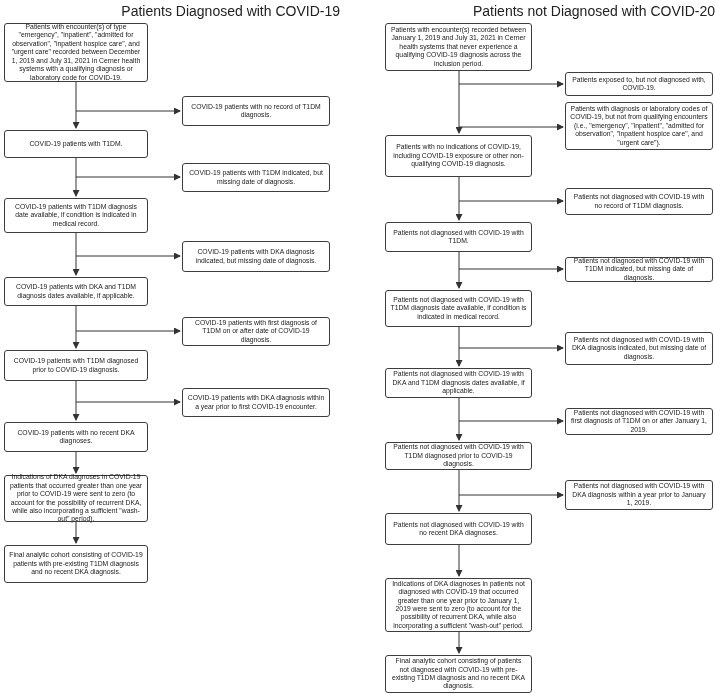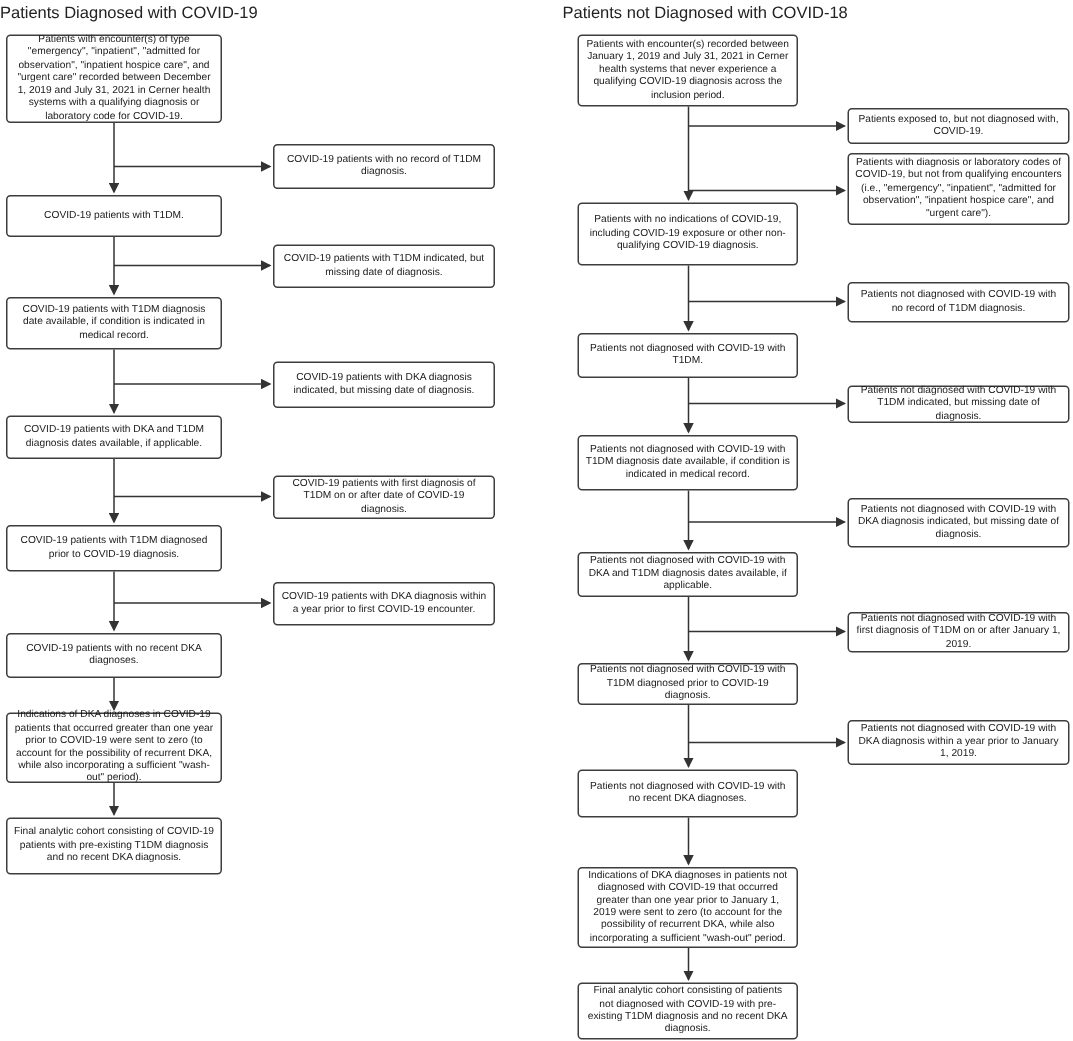--- a/index.html
+++ b/index.html
@@ -1,21 +1,21 @@
 <!DOCTYPE html>
 <html><head>
 <meta charset="utf-8">
 <style>
   html,body{margin:0;padding:0;background:#ffffff;}
   .stage{
     position:relative;width:715px;height:694px;background:#ffffff;
     font-family:"Liberation Sans",sans-serif;overflow:hidden;
   }
   .col-title{
-    position:absolute;text-align:left;font-size:11px;color:#222222;
+    position:absolute;text-align:right;font-size:14px;color:#222222;
   }
   .node{
     position:absolute;box-sizing:border-box;
     border:1px solid #3d3d3d;border-radius:3px;background:#ffffff;
     display:flex;align-items:center;justify-content:center;
     text-align:center;font-size:6.8px;line-height:1.25;color:#1a1a1a;
     padding:2px 4px;
   }
   svg.connectors{position:absolute;left:0;top:0;}
 </style>
@@ -57,21 +57,21 @@
     <line x1="459" y1="84" x2="563" y2="84" stroke="#333" stroke-width="1" marker-end="url(#ah)"></line>
     <line x1="459" y1="127" x2="563" y2="127" stroke="#333" stroke-width="1" marker-end="url(#ah)"></line>
     <line x1="459" y1="201" x2="563" y2="201" stroke="#333" stroke-width="1" marker-end="url(#ah)"></line>
     <line x1="459" y1="269" x2="563" y2="269" stroke="#333" stroke-width="1" marker-end="url(#ah)"></line>
     <line x1="459" y1="348" x2="563" y2="348" stroke="#333" stroke-width="1" marker-end="url(#ah)"></line>
     <line x1="459" y1="421" x2="563" y2="421" stroke="#333" stroke-width="1" marker-end="url(#ah)"></line>
     <line x1="459" y1="495" x2="563" y2="495" stroke="#333" stroke-width="1" marker-end="url(#ah)"></line>
   </svg>
 
   <div class="col-title" style="left:0;top:3px;width:340px">Patients Diagnosed with COVID-19</div>
-  <div class="col-title" style="left:375px;top:3px;width:340px">Patients not Diagnosed with COVID-18</div>
+  <div class="col-title" style="left:375px;top:3px;width:340px">Patients not Diagnosed with COVID-20</div>
 
   <div class="node" style="left:4px;top:23px;width:144px;height:59px">Patients with encounter(s) of type "emergency", "inpatient", "admitted for observation", "inpatient hospice care", and "urgent care" recorded between December 1, 2019 and July 31, 2021 in Cerner health systems with a qualifying diagnosis or laboratory code for COVID-19.</div>
   <div class="node" style="left:4px;top:130px;width:144px;height:28px">COVID-19 patients with T1DM.</div>
   <div class="node" style="left:4px;top:198px;width:144px;height:35px">COVID-19 patients with T1DM diagnosis date available, if condition is indicated in medical record.</div>
   <div class="node" style="left:4px;top:277px;width:144px;height:29px">COVID-19 patients with DKA and T1DM diagnosis dates available, if applicable.</div>
   <div class="node" style="left:4px;top:350px;width:144px;height:31px">COVID-19 patients with T1DM diagnosed prior to COVID-19 diagnosis.</div>
   <div class="node" style="left:4px;top:422px;width:144px;height:30px">COVID-19 patients with no recent DKA diagnoses.</div>
   <div class="node" style="left:4px;top:475px;width:144px;height:47px">Indications of DKA diagnoses in COVID-19 patients that occurred greater than one year prior to COVID-19 were sent to zero (to account for the possibility of recurrent DKA, while also incorporating a sufficient "wash-out" period).</div>
   <div class="node" style="left:4px;top:545px;width:144px;height:38px">Final analytic cohort consisting of COVID-19 patients with pre-existing T1DM diagnosis and no recent DKA diagnosis.</div>
 

